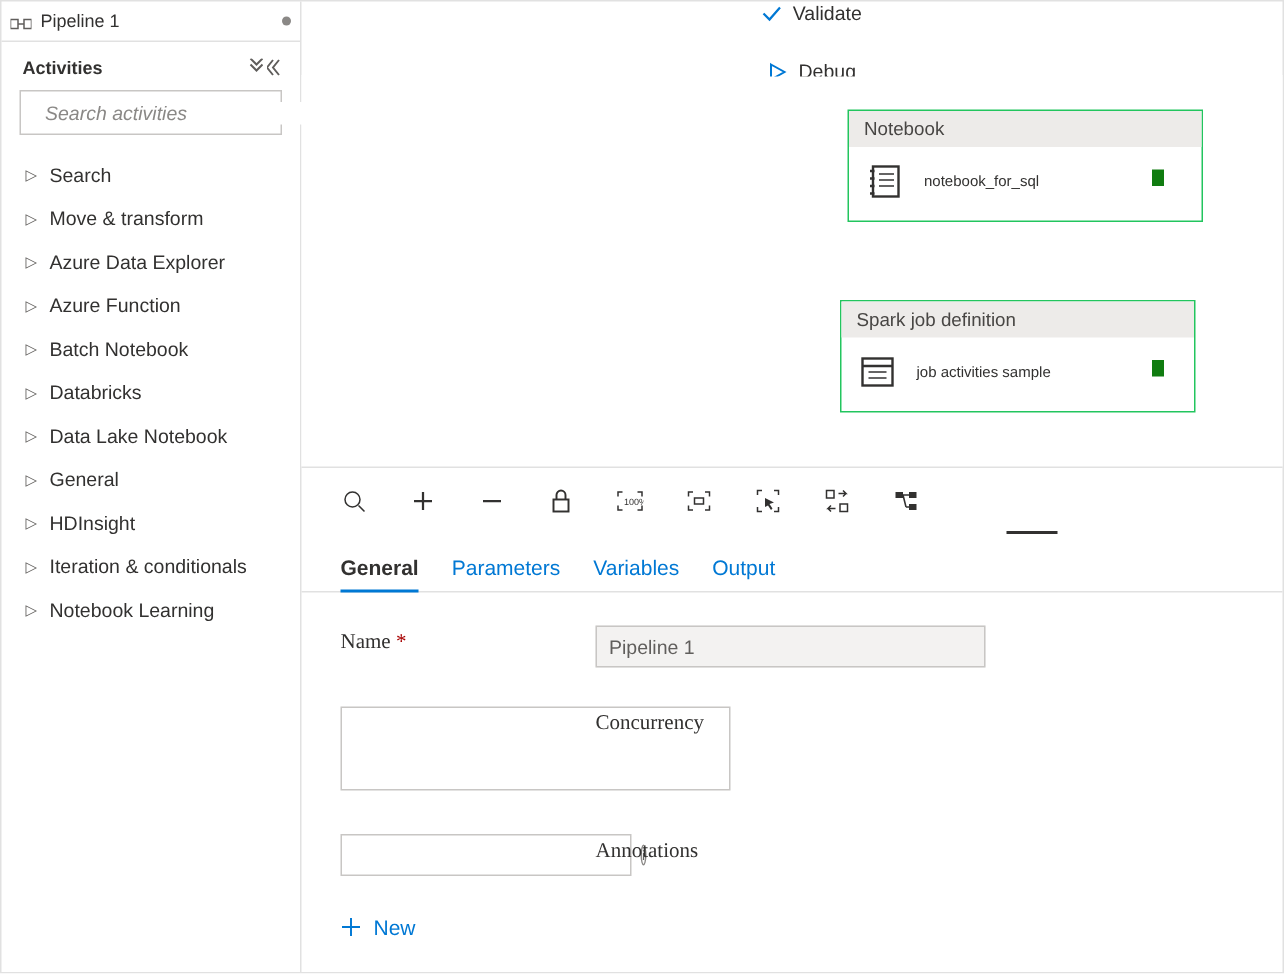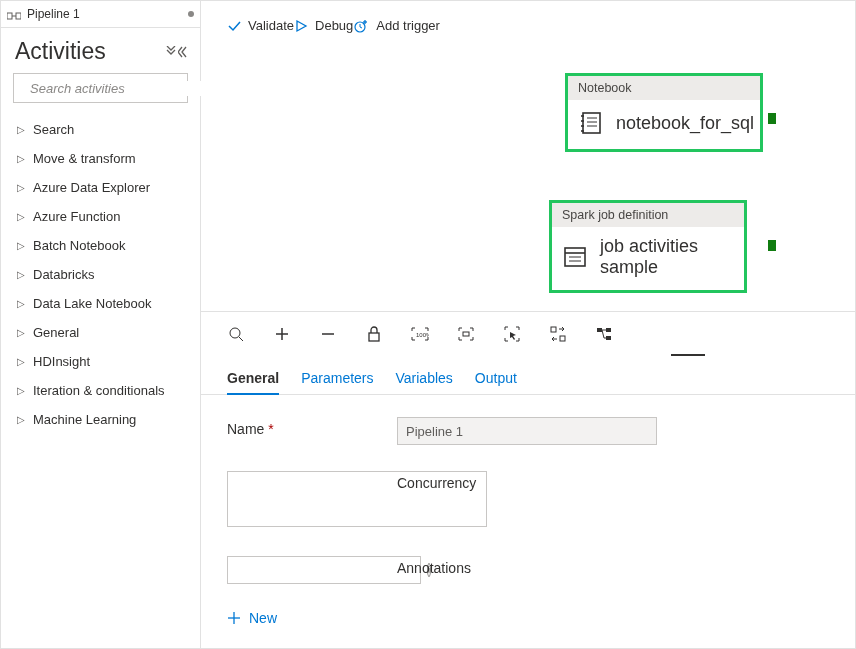--- a/index.html
+++ b/index.html
@@ -5,50 +5,50 @@
   * { box-sizing: border-box; margin: 0; padding: 0; }
   body { font-family: "Segoe UI", sans-serif; font-size: 13px; color: #323130; width: 856px; height: 649px; overflow: hidden; background:#fff;}
   .root { display: flex; height: 100%; border:1px solid #e1e1e1;}
   
   .left { width: 200px; border-right: 1px solid #e1e1e1; display:flex; flex-direction:column;}
   .tab-bar { height: 27px; border-bottom:1px solid #e1e1e1; display:flex; align-items:center; padding: 0 6px; gap:6px;}
   .tab-bar .tab-icon { width:14px; height:10px; }
   .tab-title { font-size:12px; flex:1;}
   .tab-dirty { width:6px;height:6px;border-radius:50%;background:#8a8886; }
   .activities-header { display:flex; align-items:center; padding:10px 12px 6px 14px; }
-  .activities-header h2 { font-size:23px; font-weight:400; flex:1;}
+  .activities-header h2 { font-size:12px; font-weight:700; flex:1;}
   .chev-pair { display:flex; gap:2px; color:#605e5c; font-size:11px; cursor:pointer;}
   .search-wrap { padding: 2px 12px 8px 12px;}
   .search { display:flex; align-items:center; border:1px solid #c8c6c4; height:30px; padding:0 8px; gap:8px; color:#8a8886;}
   .search input { border:none; outline:none; flex:1; font-style:italic; font-size:13px; color:#323130;}
   .search input::placeholder { color:#8a8886; font-style:italic;}
   .cat-list { padding: 4px 6px; }
   .cat-item { display:flex; align-items:center; gap:8px; padding:7px 10px; cursor:pointer; font-size:13px;}
   .cat-item .tri { color:#605e5c; font-size:10px; width:8px; display:inline-block;}
   
   .right { flex:1; display:flex; flex-direction:column;}
-  .toolbar { height:50px; border-bottom:1px solid #ffffff; display:flex; align-items:center; padding-left: 26px;}
+  .toolbar { height:50px; border-bottom:1px solid #ffffff; display:flex; align-items:center; gap:24px; padding-left: 26px; flex-direction: column;}
   .tbtn { display:flex; align-items:center; gap:7px; color:#323130; cursor:pointer; font-size:13px;}
   .tbtn svg { flex-shrink:0;}
   .canvas { flex:1; position:relative; background:#fff;}
-  .node { position:absolute; width:198px; border:3px solid #22c55e; background:#fff;}
+  .node { position:absolute; width:237px; border:1px solid #22c55e; background:#fff;}
   .node-head { background:#edebe9; font-size:12.5px; color:#484644; padding:5px 10px;}
   .node-body { display:flex; align-items:center; gap:12px; padding:9px 10px 12px 10px; }
   .node-body .nb-icon { width:28px; height:28px; display:flex; align-items:center; justify-content:center;}
-  .node-label { font-size:18px;}
+  .node-label { font-size:10px;}
   .conn-green { position:absolute; width:8px; height:11px; background:#107c10; }
   
   .bottom-toolbar { height:44px; border-top:1px solid #e1e1e1; display:flex; align-items:center; padding-left:26px; gap:28px; position:relative;}
   .bottom-toolbar .btool { width:18px; height:18px; display:flex; align-items:center; justify-content:center; cursor:pointer; color:#323130;}
   .mini-line { position:absolute; right: 150px; bottom:-1px; width:34px; height:2px; background:#323130;}
   .tabs2 { display:flex; gap:22px; padding-left:26px; border-bottom:1px solid #e1e1e1; height:40px; align-items:flex-end;}
   .tab2 { padding-bottom:8px; font-size:14px; color:#0078d4; cursor:pointer;}
   .tab2.active { color:#323130; font-weight:600; border-bottom:2px solid #0078d4; margin-bottom:-1px; padding-bottom:7px;}
   .form-area { padding: 22px 26px; display:grid; grid-template-columns: 170px 1fr; row-gap: 26px; align-items:start;}
-  .flabel { font-size:14px; padding-top:4px;}
+  .flabel { font-size:14px; padding-top:4px;font-family:Liberation Serif, serif;}
   .req { color:#a80000;}
   .tinput { width:260px; height:28px; border:1px solid #c8c6c4; padding:0 8px; font-size:13px; background:#f3f2f1; color:#605e5c;}
   .tarea { width:260px; height:56px; border:1px solid #c8c6c4; padding:4px 8px; font-size:13px; resize:none;}
   .cinput-wrap { display:flex; align-items:center; gap:6px;}
   .cinput { width:260px; height:28px; border:1px solid #c8c6c4; padding:0 8px; font-size:13px;}
   .info-circle { width:14px;height:14px;border:1px solid #8a8886;border-radius:50%; font-size:9px; color:#605e5c; display:flex;align-items:center;justify-content:center;}
   .new-btn { display:flex; align-items:center; gap:8px; color:#0078d4; cursor:pointer; font-size:14px;}
 </style>
 </head>
 <body>
@@ -128,21 +128,21 @@
       <div class="cat-item">
           <span class="tri">▷</span>
           <span>HDInsight</span>
         </div>
       <div class="cat-item">
           <span class="tri">▷</span>
           <span>Iteration &amp; conditionals</span>
         </div>
       <div class="cat-item">
           <span class="tri">▷</span>
-          <span>Machine Learning</span>
+          <span>Notebook Learning</span>
         </div>
     </div>
   </div>
 
   <div class="right">
     <div class="toolbar">
       <div class="tbtn">
         <svg width="14" height="14" viewBox="0 0 14 14">
             <polyline points="2,7 6,11 13,3" fill="none" stroke="#0078d4" stroke-width="1.5"></polyline>
           </svg>
@@ -181,21 +181,21 @@
                 <line x1="3" y1="11" x2="6" y2="11" stroke="#323130" stroke-width="1.6"></line>
                 <line x1="3" y1="16" x2="6" y2="16" stroke="#323130" stroke-width="1.6"></line>
                 <line x1="3" y1="21" x2="6" y2="21" stroke="#323130" stroke-width="1.6"></line>
               </svg>
           </span>
           <span class="node-label">notebook_for_sql</span>
         </div>
       </div>
       <div class="conn-green" style="left:567px; top:62px;"></div>
 
-      <div class="node" style="left:348px; top:149px;">
+      <div class="node" style="left:359px; top:149px;">
         <div class="node-head">Spark job definition</div>
         <div class="node-body">
           <span class="nb-icon">
             <svg width="26" height="26" viewBox="0 0 26 26">
                 <rect x="3" y="4" width="20" height="18" fill="none" stroke="#323130" stroke-width="1.6"></rect>
                 <line x1="3" y1="9" x2="23" y2="9" stroke="#323130" stroke-width="1.6"></line>
                 <line x1="7" y1="13" x2="19" y2="13" stroke="#323130"></line>
                 <line x1="7" y1="17" x2="19" y2="17" stroke="#323130"></line>
               </svg>
           </span>

